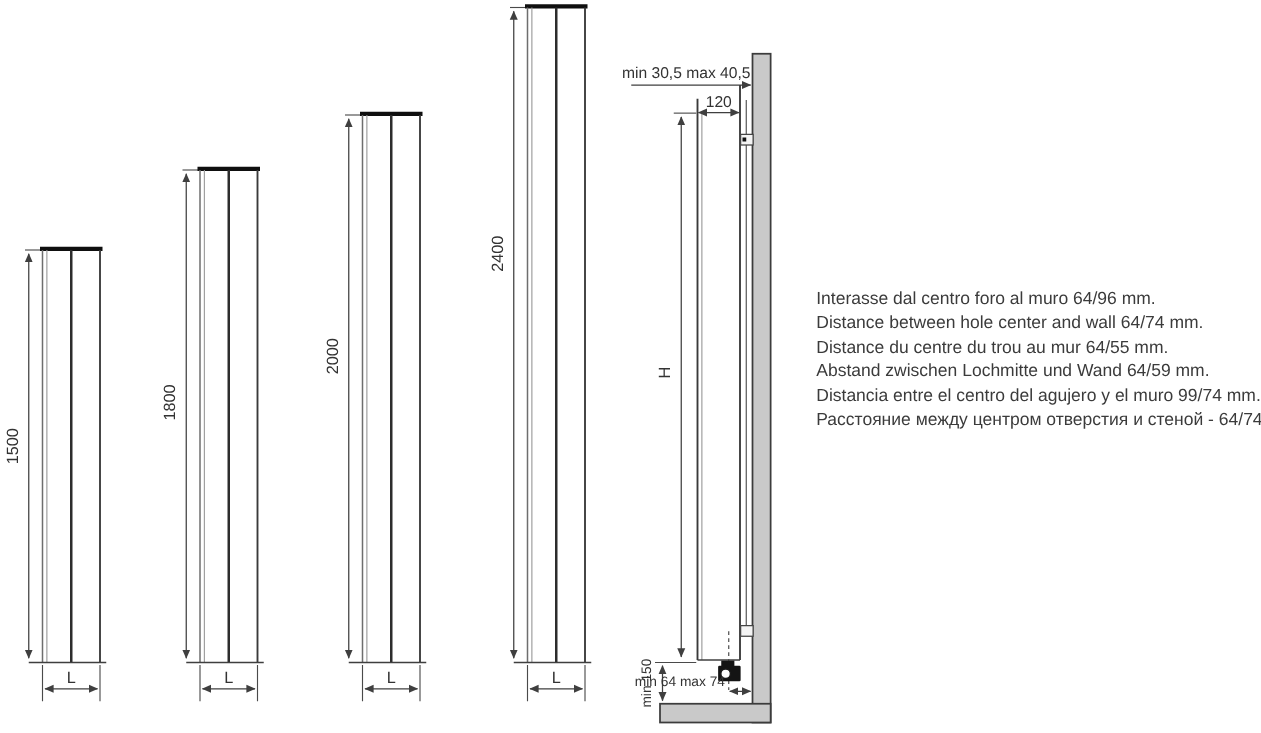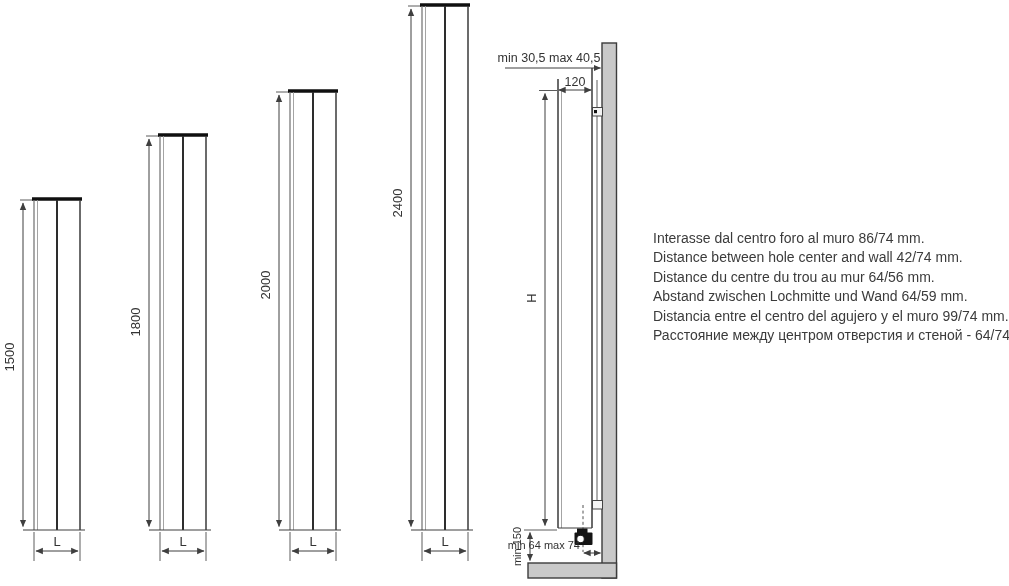--- a/index.html
+++ b/index.html
@@ -133,20 +133,20 @@
     <line class="dash" x1="583" y1="505" x2="583" y2="552"></line>
     <rect class="valve" x="577" y="528.5" width="10.5" height="4.5"></rect>
     <rect class="valve" x="574.5" y="532.5" width="18" height="12.5" rx="1"></rect>
     <circle cx="580.5" cy="539" r="3.8" fill="#fdfdfd" stroke="#1a1a1a" stroke-width="1.1"></circle>
     <line class="dim" x1="583.8" y1="553" x2="600.5" y2="553" marker-start="url(#arr)" marker-end="url(#arr)"></line>
     <text class="small" text-anchor="end" x="580" y="549">min 64 max 74</text>
   </g>
 </svg>
 
   <div class="notes">
-    <div>Interasse dal centro foro al muro 86/74 mm.</div>
-    <div>Distance between hole center and wall 42/74 mm.</div>
-    <div>Distance du centre du trou au mur 64/56 mm.</div>
+    <div>Interasse dal centro foro al muro 64/96 mm.</div>
+    <div>Distance between hole center and wall 64/74 mm.</div>
+    <div>Distance du centre du trou au mur 64/55 mm.</div>
     <div>Abstand zwischen Lochmitte und Wand 64/59 mm.</div>
     <div>Distancia entre el centro del agujero y el muro 99/74 mm.</div>
     <div>Расстояние между центром отверстия и стеной - 64/74 мм.</div>
   </div>
 </div>
 
 </body></html>

